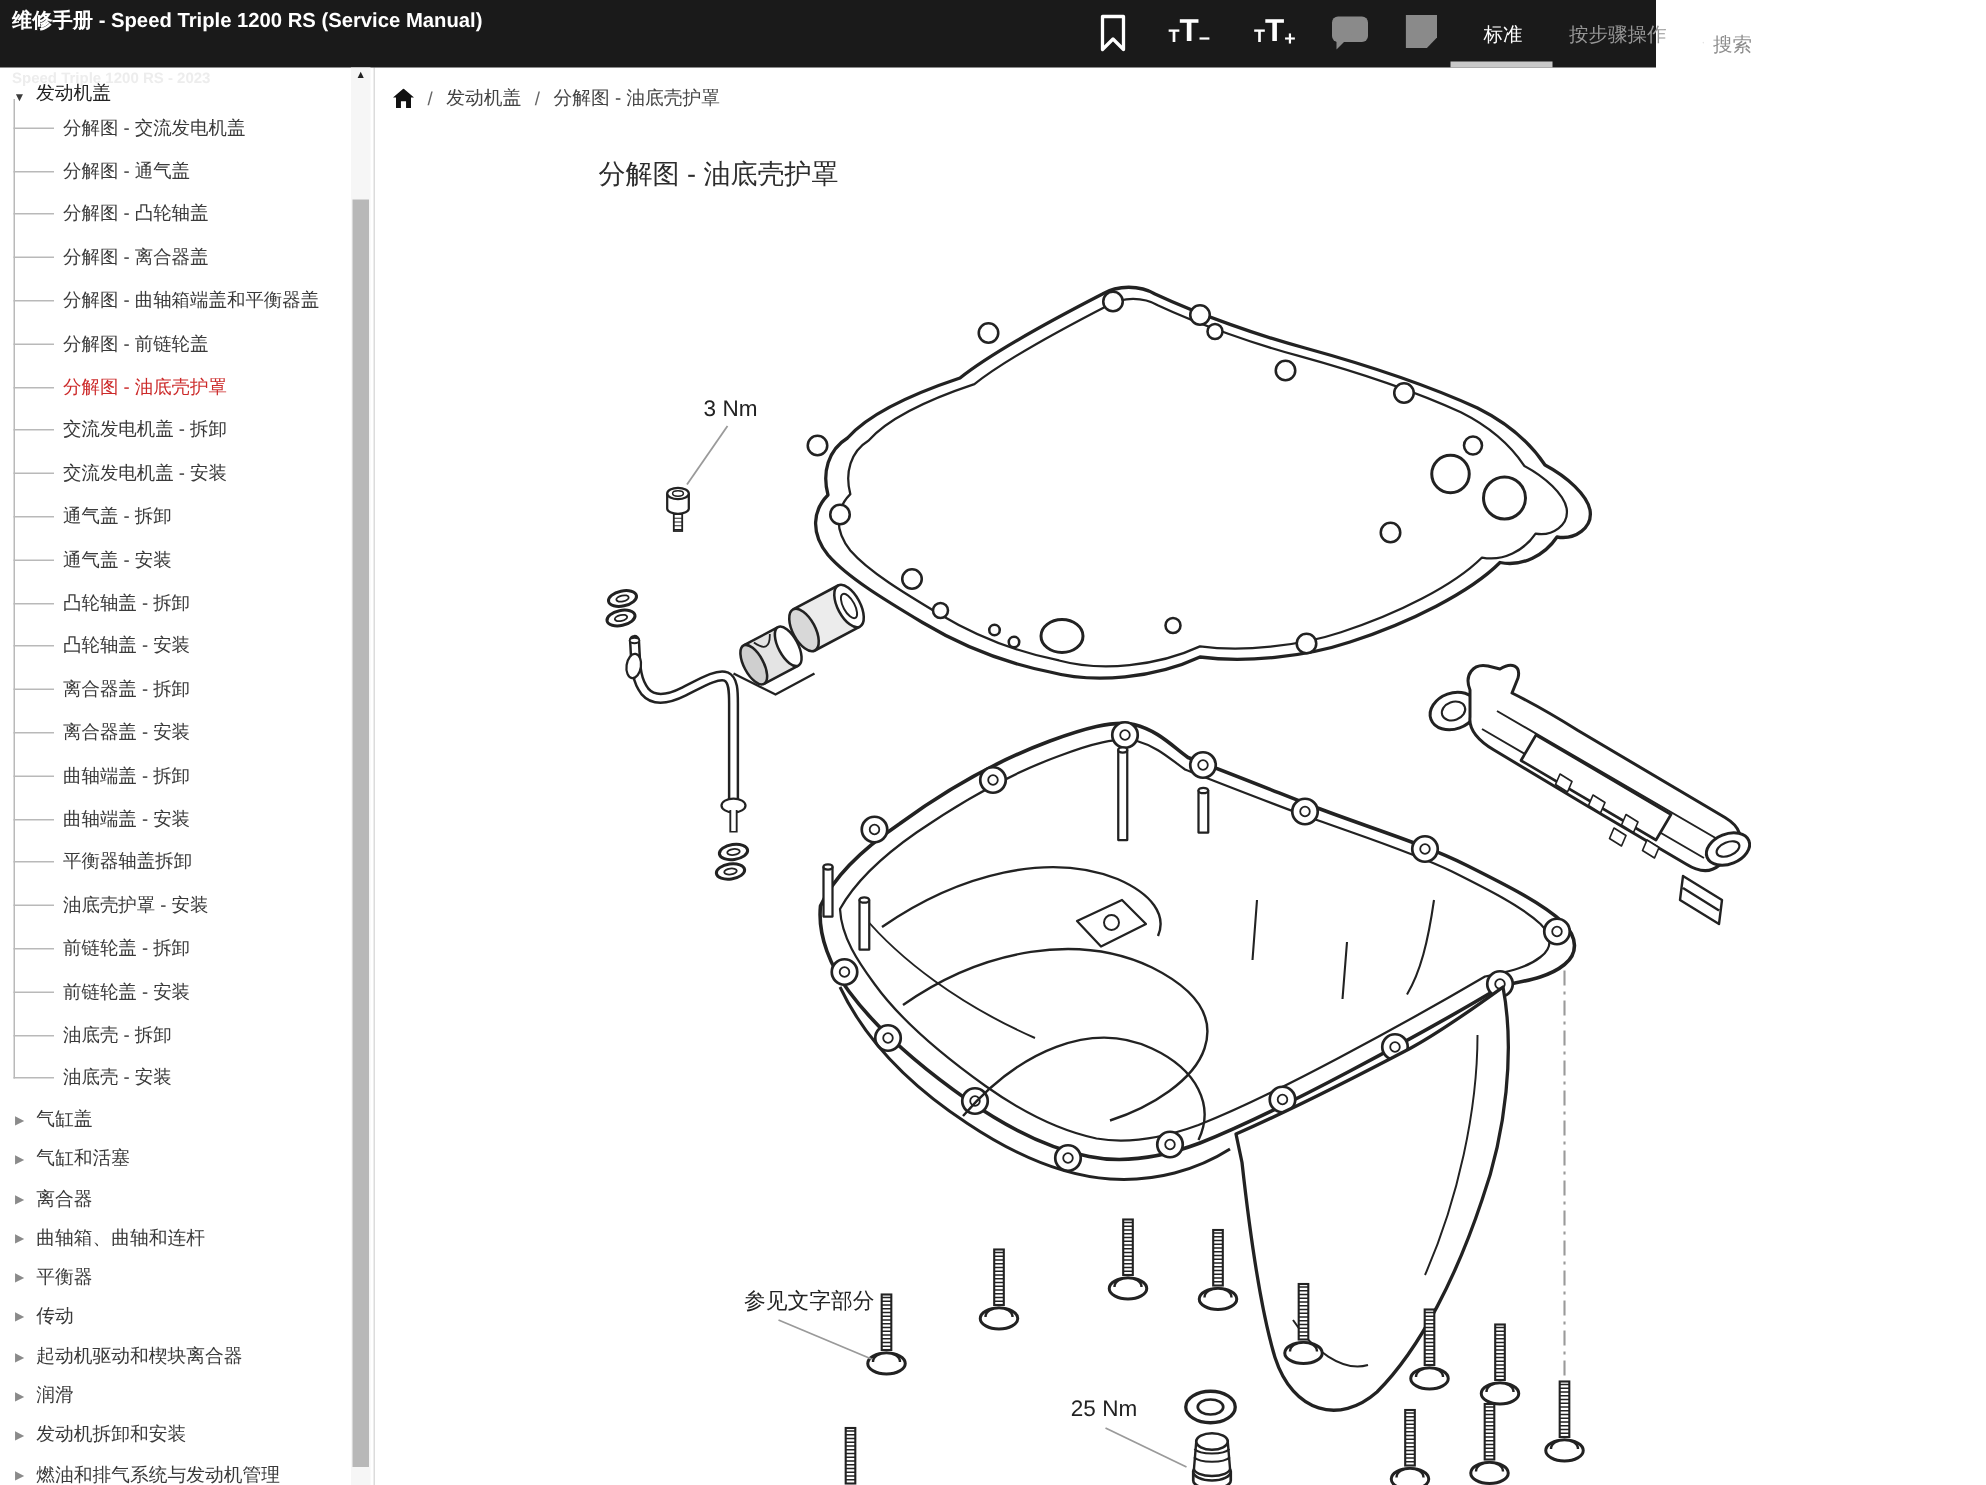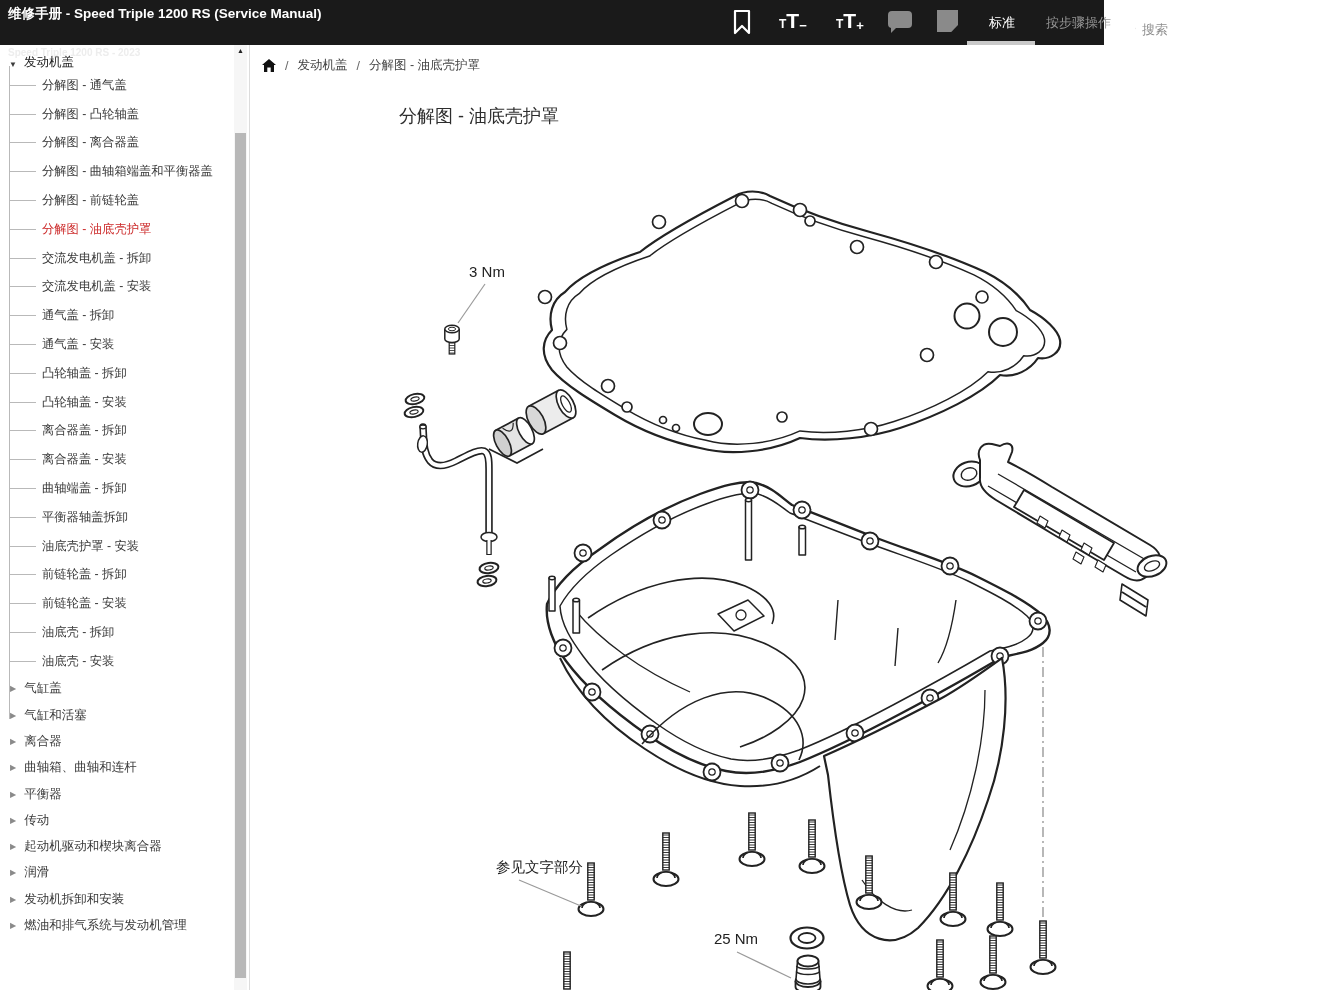--- a/index.html
+++ b/index.html
@@ -277,20 +277,24 @@
 
   <div class="sidebar">
     <div class="root-row">
       <span class="tri">▼</span>
       <span class="lbl">发动机盖</span>
     </div>
 
     <div class="tree-children">
       <div class="vline"></div>
 
+        <div class="tree-child">
+          <span class="connector"></span>
+          <span class="lbl">分解图 - 交流发电机盖</span>
+        </div>
 
         <div class="tree-child">
           <span class="connector"></span>
           <span class="lbl">分解图 - 通气盖</span>
         </div>
 
         <div class="tree-child">
           <span class="connector"></span>
           <span class="lbl">分解图 - 凸轮轴盖</span>
         </div>
@@ -353,20 +357,24 @@
         <div class="tree-child">
           <span class="connector"></span>
           <span class="lbl">离合器盖 - 安装</span>
         </div>
 
         <div class="tree-child">
           <span class="connector"></span>
           <span class="lbl">曲轴端盖 - 拆卸</span>
         </div>
 
+        <div class="tree-child">
+          <span class="connector"></span>
+          <span class="lbl">曲轴端盖 - 安装</span>
+        </div>
 
         <div class="tree-child">
           <span class="connector"></span>
           <span class="lbl">平衡器轴盖拆卸</span>
         </div>
 
         <div class="tree-child">
           <span class="connector"></span>
           <span class="lbl">油底壳护罩 - 安装</span>
         </div>

